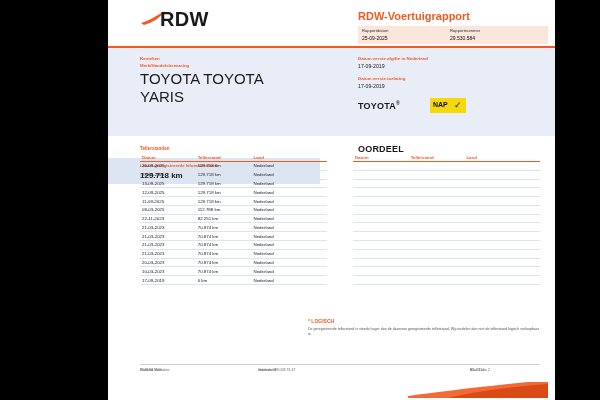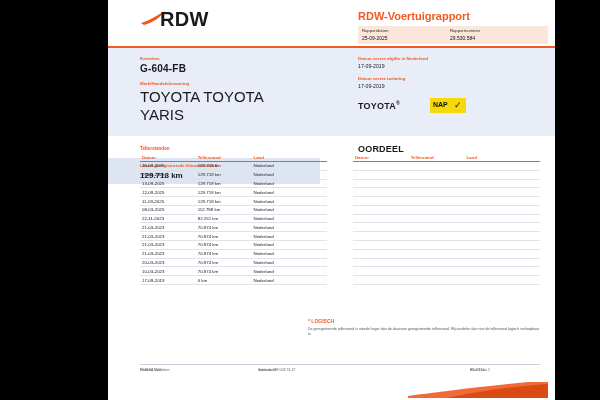--- a/index.html
+++ b/index.html
@@ -87,21 +87,20 @@
         <span class="v v1">25-09-2025</span>
         <span class="v v2">29.530.584</span>
       </div>
     </div>
 
     <div class="orange-rule"></div>
 
     <div class="band">
       <div class="left">
         <div class="lbl">Kenteken</div>
-        <div class="val-lg">G-604-FB</div>
         <div class="lbl">Merk/Handelsbenaming</div>
         <div class="val-md">TOYOTA TOYOTA</div>
         <div class="val-md">YARIS</div>
       </div>
       <div class="right">
         <div class="lbl">Datum eerste afgifte in Nederland</div>
         <div class="val-sm">17-09-2019</div>
         <div class="lbl">Datum eerste toelating</div>
         <div class="val-sm">17-09-2019</div>
       </div>

